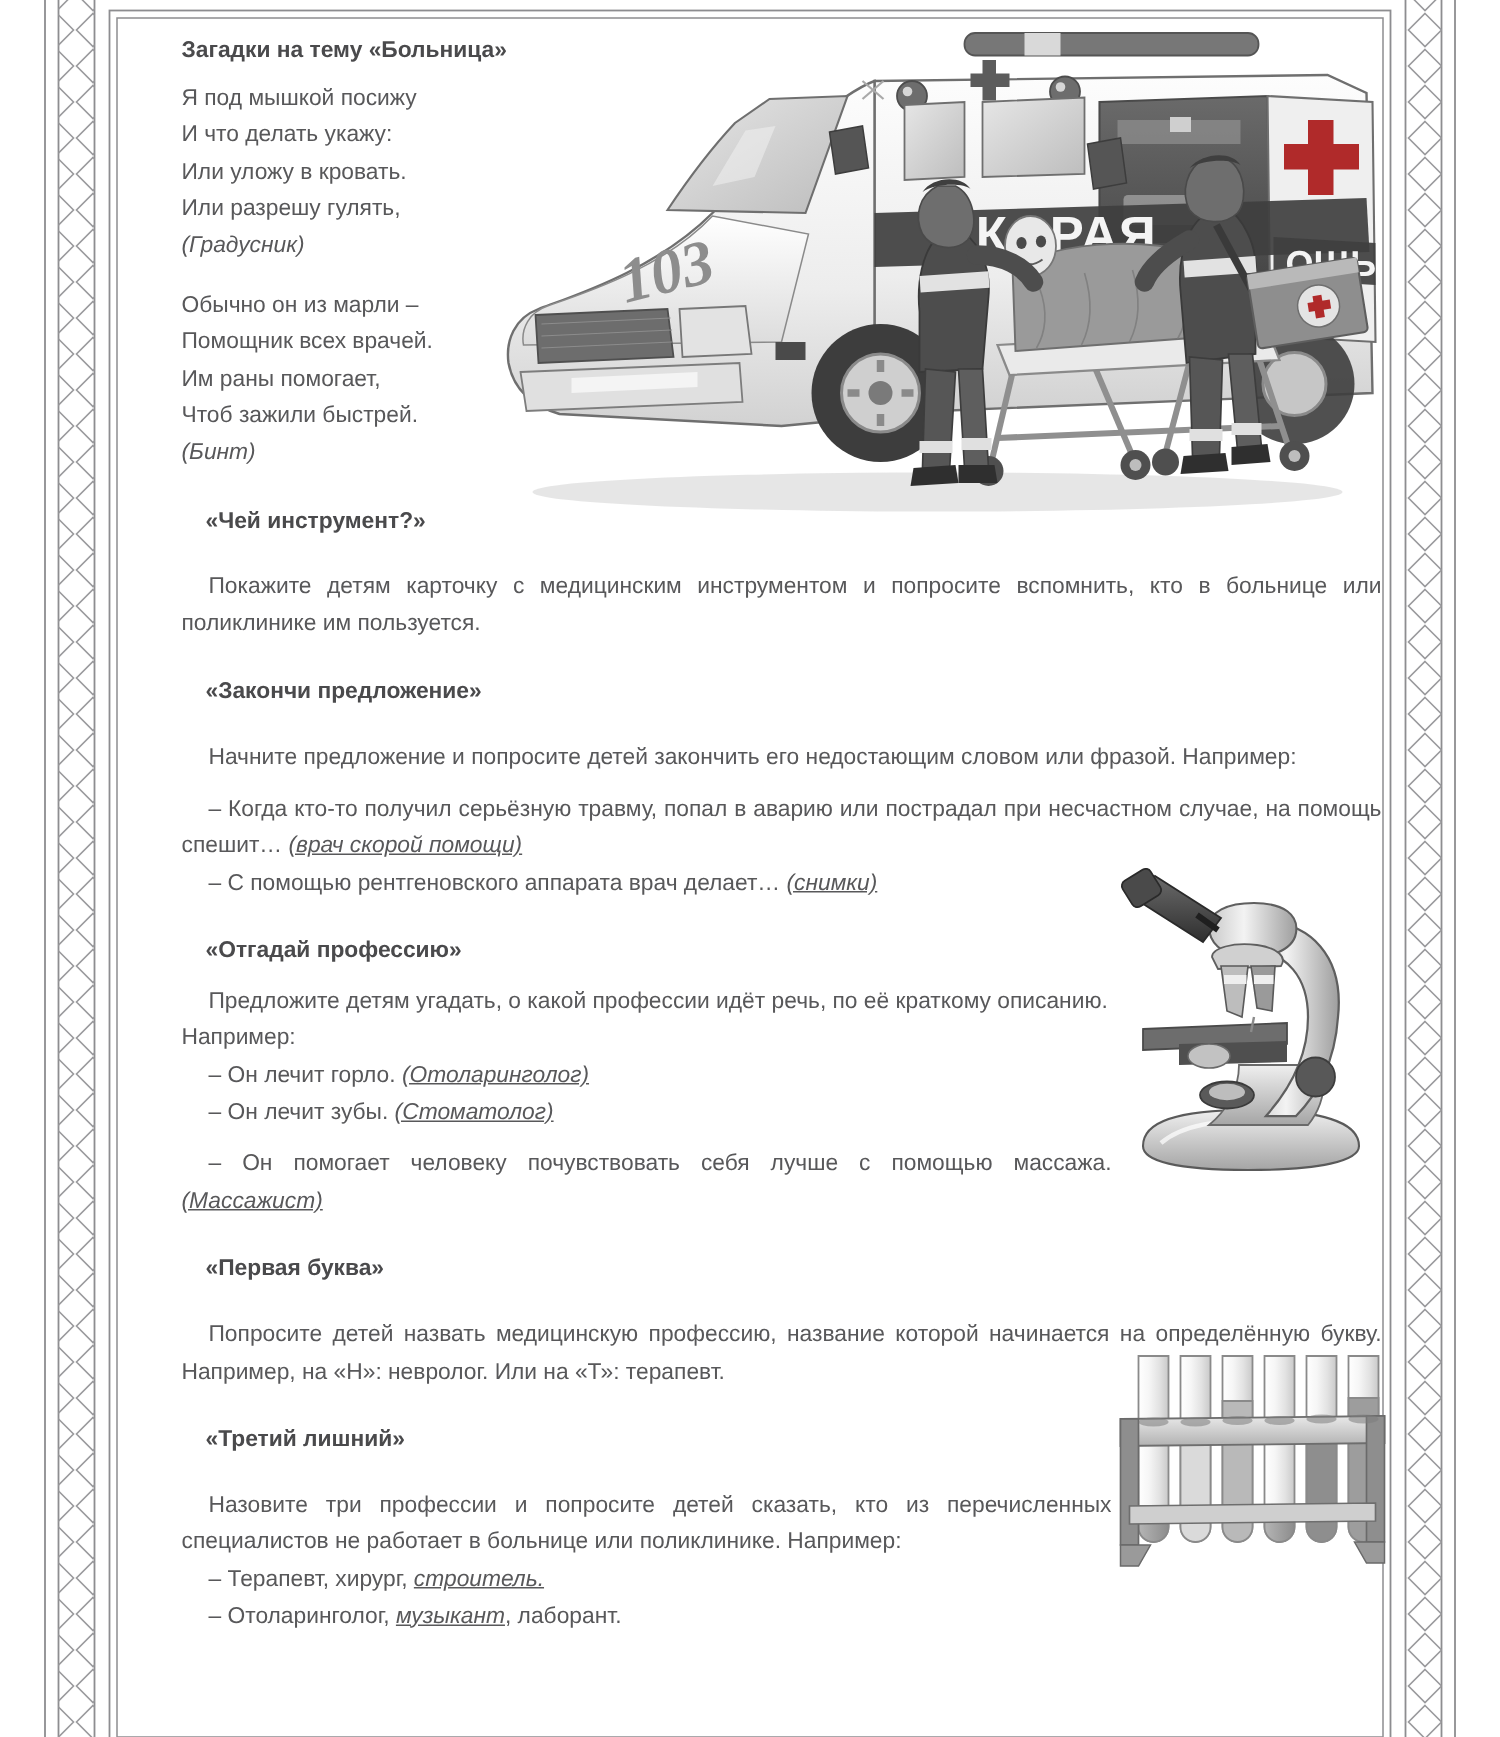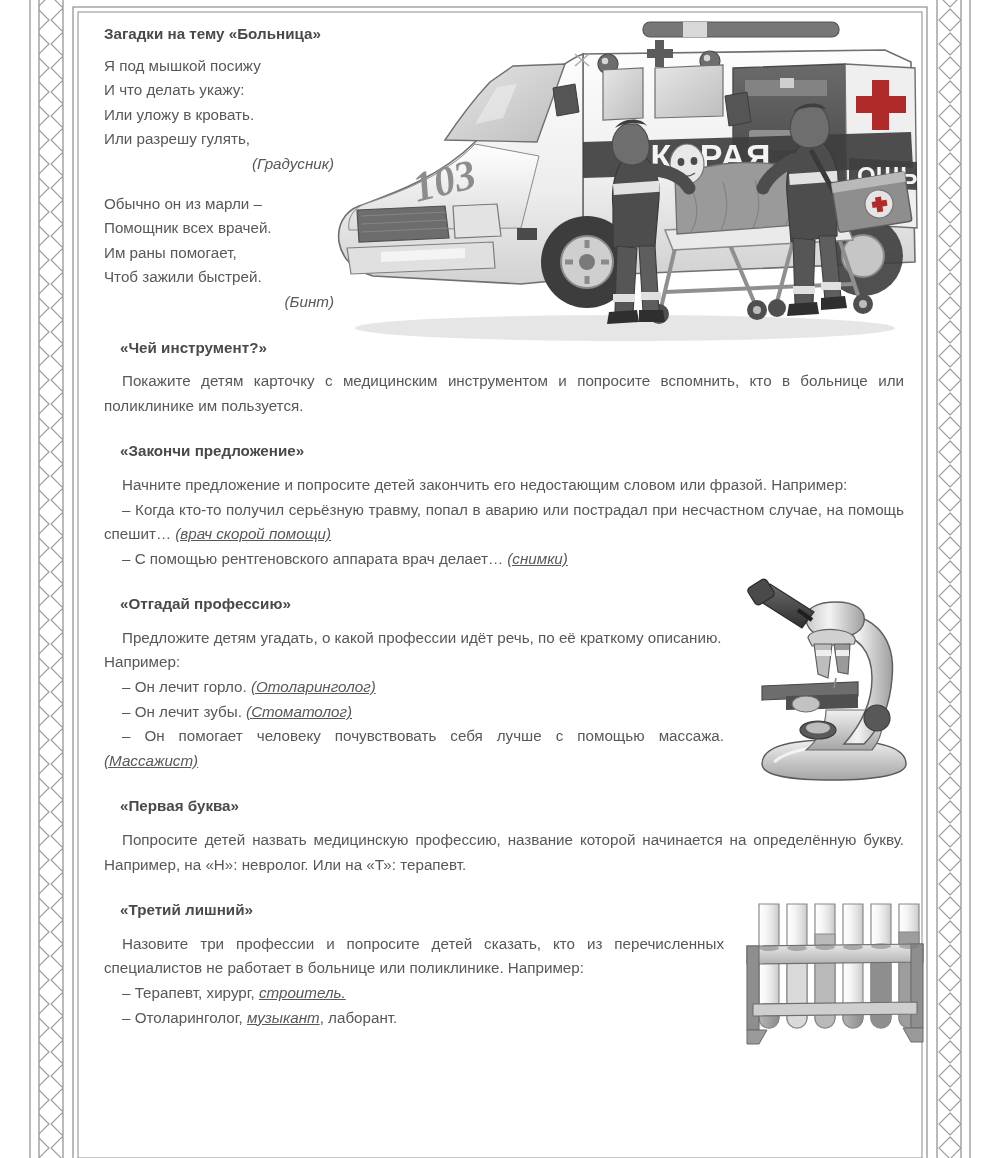--- a/index.html
+++ b/index.html
@@ -14,46 +14,46 @@
   }
   .page{position:absolute;inset:0;}
 
   
   .frame{position:absolute;left:26px;top:-40px;width:948px;height:1250px;pointer-events:none;}
   .frame svg{display:block;}
 
   
   .content{
     position:absolute;
-    left:104px;top:22px;width:800px;
+    left:121px;top:22px;width:800px;
     font-size:15.2px;
     line-height:24.6px;
   }
 
   h3.sec{
     font-size:15.2px;
     font-weight:bold;
     color:#4a4a4c;
     margin:0;
     padding:0;
     text-indent:16px;
   }
   p{margin:0;padding:0;}
   .ind{text-indent:18px;}
-  .just{text-align:justify;}
+  .just{text-align:justify;margin-top:10px;}
   .it{font-style:italic;text-decoration:underline;}
   .gap-sm{height:9px;}
   .gap-md{height:15px;}
   .gap-lg{height:21px;}
 
   
   .riddles{width:250px;}
   .riddles h3{text-indent:0;margin-bottom:7px;}
   .riddle-line{white-space:nowrap;}
-  .answer{text-align:right;font-style:italic;padding-right:20px;}
+  .answer{text-align:left;font-style:italic;padding-right:20px;}
 
   
   .illus{position:absolute;}
   #ambulance{left:325px;top:-8px;width:600px;height:355px;}
   #microscope{left:740px;top:578px;width:185px;height:215px;}
   #tubes{left:745px;top:888px;width:180px;height:180px;}
   .illus svg{display:block;width:100%;height:100%;}
 
   
   .wrap-right-mic{width:620px;}

